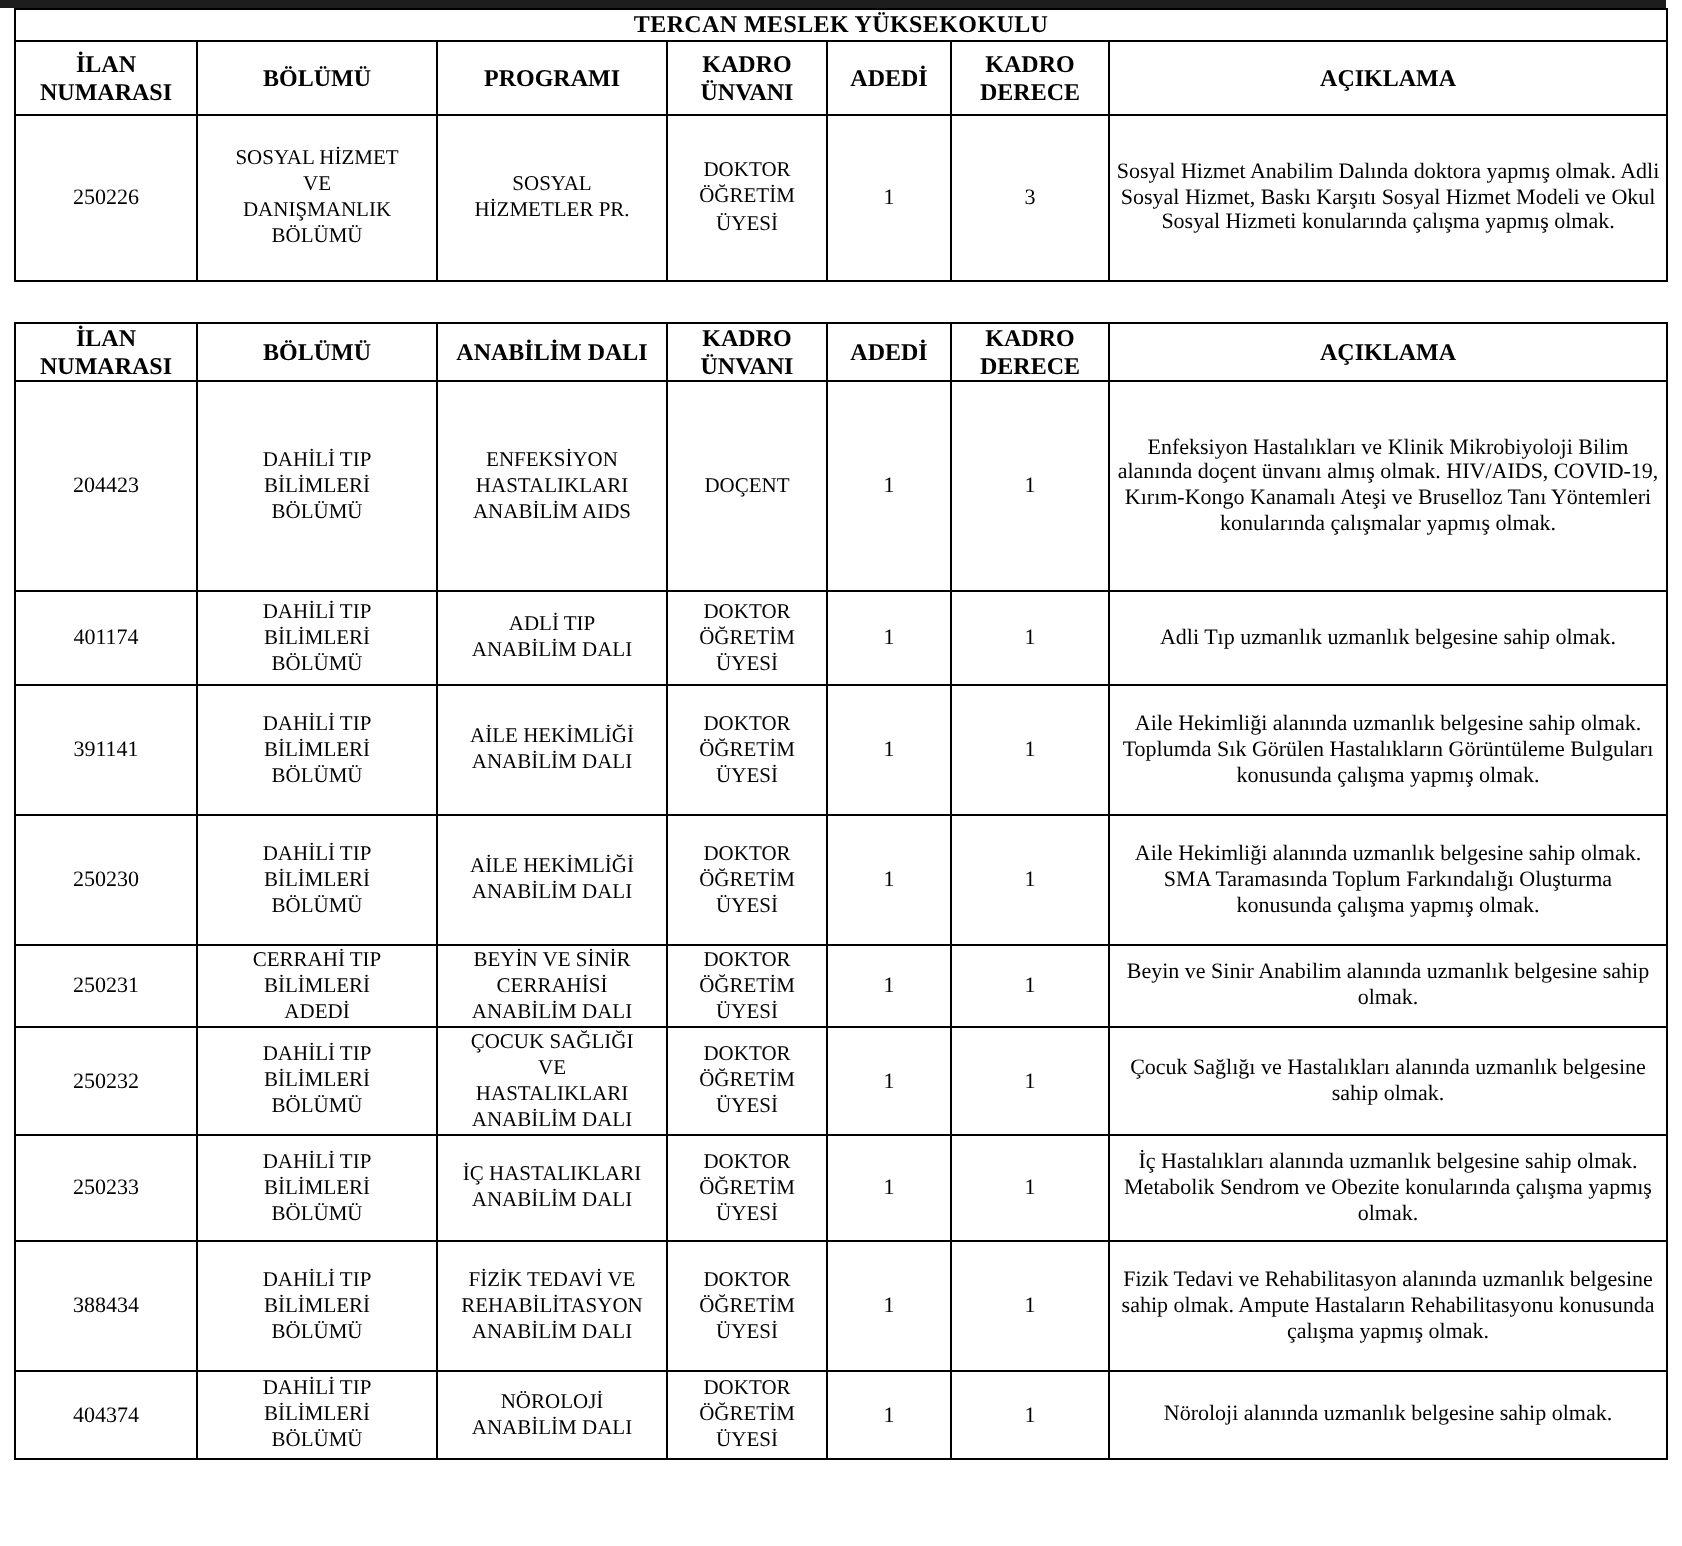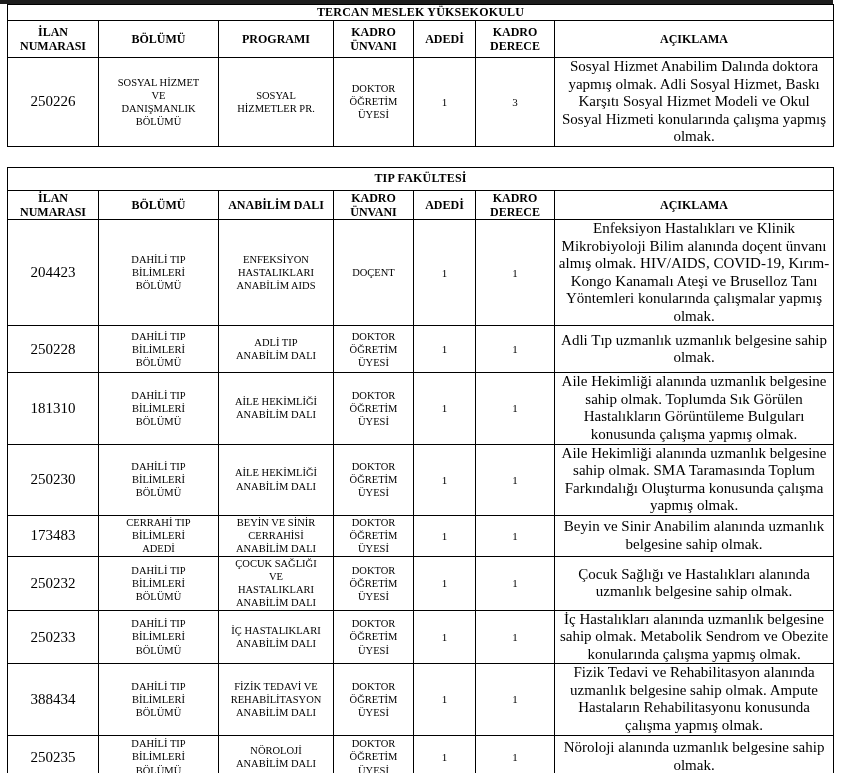--- a/index.html
+++ b/index.html
@@ -43,29 +43,29 @@
   td.title {
     font-weight: bold;
     font-size: 12px;
     letter-spacing: 0.2px;
   }
   td.th {
     font-weight: bold;
     font-size: 12px;
     line-height: 1.18;
   }
-  td.ilan { font-size: 15px; }
+  td.ilan { font-size: 11px; }
   td.small {
     font-size: 10.5px;
     line-height: 1.25;
     font-weight: normal;
   }
   td.num { font-size: 11px; }
   td.acik {
-    font-size: 15px;
+    font-size: 11px;
     line-height: 1.17;
     padding: 1px 5px;
   }
   .gap { height: 20px; }
 </style>
 </head>
 <body>
 
 <div class="topbar"></div>
 
@@ -121,23 +121,20 @@
     <colgroup>
       <col style="width:91px">
         <col style="width:120px">
         <col style="width:115px">
       <col style="width:80px">
         <col style="width:62px">
         <col style="width:79px">
         <col style="width:279px">
     </colgroup>
     <tbody>
-        <tr style="height:23px">
-      <td colspan="7" class="title">TIP FAKÜLTESİ</td>
-    </tr>
     <tr style="height:29px">
       <td class="th">İLAN
 NUMARASI</td>
       <td class="th">BÖLÜMÜ</td>
       <td class="th">ANABİLİM DALI</td>
       <td class="th">KADRO
 ÜNVANI</td>
       <td class="th">ADEDİ</td>
       <td class="th">KADRO
 DERECE</td>
@@ -152,36 +149,36 @@
       <td class="small">ENFEKSİYON
 HASTALIKLARI
 ANABİLİM AIDS</td>
       <td class="small">DOÇENT</td>
       <td class="num">1</td>
       <td class="num">1</td>
       <td class="acik">Enfeksiyon Hastalıkları ve Klinik Mikrobiyoloji Bilim alanında doçent ünvanı almış olmak. HIV/AIDS, COVID-19, Kırım-Kongo Kanamalı Ateşi ve Bruselloz Tanı Yöntemleri konularında çalışmalar yapmış olmak.</td>
     </tr>
 
     <tr style="height:47px">
-      <td class="ilan">250228</td>
+      <td class="ilan">401174</td>
       <td class="small">DAHİLİ TIP
 BİLİMLERİ
 BÖLÜMÜ</td>
       <td class="small">ADLİ TIP
 ANABİLİM DALI</td>
       <td class="small">DOKTOR
 ÖĞRETİM
 ÜYESİ</td>
       <td class="num">1</td>
       <td class="num">1</td>
       <td class="acik">Adli Tıp uzmanlık uzmanlık belgesine sahip olmak.</td>
     </tr>
 
     <tr style="height:65px">
-      <td class="ilan">181310</td>
+      <td class="ilan">391141</td>
       <td class="small">DAHİLİ TIP
 BİLİMLERİ
 BÖLÜMÜ</td>
       <td class="small">AİLE HEKİMLİĞİ
 ANABİLİM DALI</td>
       <td class="small">DOKTOR
 ÖĞRETİM
 ÜYESİ</td>
       <td class="num">1</td>
       <td class="num">1</td>
@@ -197,21 +194,21 @@
 ANABİLİM DALI</td>
       <td class="small">DOKTOR
 ÖĞRETİM
 ÜYESİ</td>
       <td class="num">1</td>
       <td class="num">1</td>
       <td class="acik">Aile Hekimliği alanında uzmanlık belgesine sahip olmak. SMA Taramasında Toplum Farkındalığı Oluşturma konusunda çalışma yapmış olmak.</td>
     </tr>
 
     <tr style="height:41px">
-      <td class="ilan">173483</td>
+      <td class="ilan">250231</td>
       <td class="small">CERRAHİ TIP
 BİLİMLERİ
 ADEDİ</td>
       <td class="small">BEYİN VE SİNİR
 CERRAHİSİ
 ANABİLİM DALI</td>
       <td class="small">DOKTOR
 ÖĞRETİM
 ÜYESİ</td>
       <td class="num">1</td>
@@ -261,21 +258,21 @@
 ANABİLİM DALI</td>
       <td class="small">DOKTOR
 ÖĞRETİM
 ÜYESİ</td>
       <td class="num">1</td>
       <td class="num">1</td>
       <td class="acik">Fizik Tedavi ve Rehabilitasyon alanında uzmanlık belgesine sahip olmak. Ampute Hastaların Rehabilitasyonu konusunda çalışma yapmış olmak.</td>
     </tr>
 
     <tr style="height:44px">
-      <td class="ilan">250235</td>
+      <td class="ilan">404374</td>
       <td class="small">DAHİLİ TIP
 BİLİMLERİ
 BÖLÜMÜ</td>
       <td class="small">NÖROLOJİ
 ANABİLİM DALI</td>
       <td class="small">DOKTOR
 ÖĞRETİM
 ÜYESİ</td>
       <td class="num">1</td>
       <td class="num">1</td>

